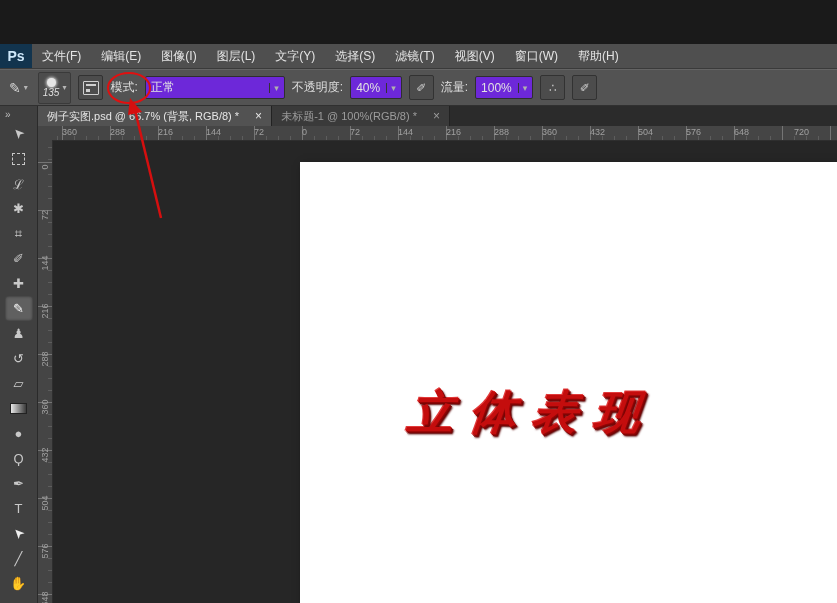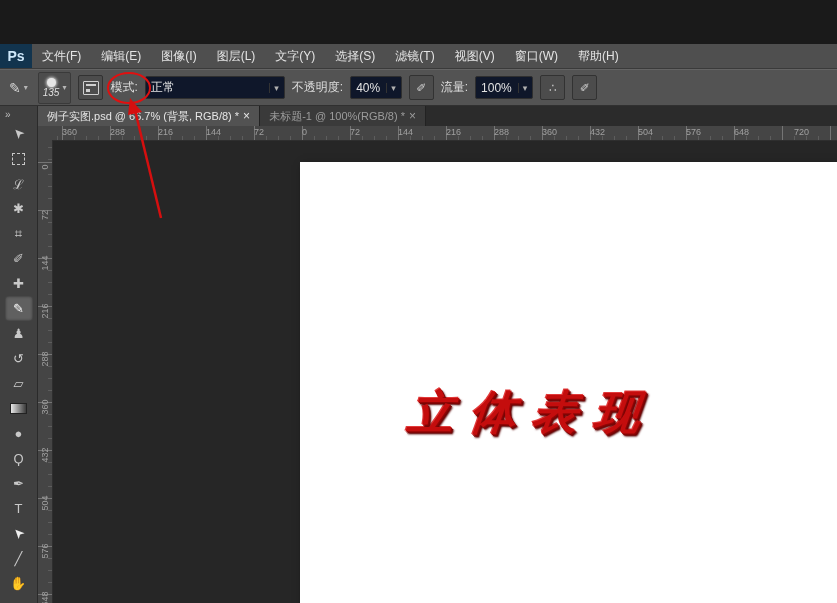--- a/index.html
+++ b/index.html
@@ -11,39 +11,39 @@
            display:flex;align-items:center;z-index:6;border-bottom:1px solid #3a3a3a;}
   .ps-logo{width:32px;height:24px;background:#12344e;color:#cfe8fa;font-weight:bold;
            font-size:14px;display:flex;align-items:center;justify-content:center;}
   .menu-item{color:#e4e4e4;font-size:12px;padding:0 10px;height:24px;line-height:24px;cursor:default;}
 
   
   .optionsbar{position:absolute;left:0;top:25px;right:0;height:37px;background:#535353;
               border-top:1px solid #646464;border-bottom:1px solid #303030;display:flex;
               align-items:center;gap:7px;padding-left:6px;box-sizing:border-box;z-index:6;}
   .opt-label{color:#dedede;font-size:12px;}
-  .dd{height:21px;background:#0f172a;border:1px solid #2f2f2f;border-radius:2px;display:flex;
+  .dd{height:21px;background:#6d28d9;border:1px solid #2f2f2f;border-radius:2px;display:flex;
       align-items:center;color:#e2e2e2;font-size:12px;padding:0 5px;gap:6px;}
   .dd .arrow{color:#b0b0b0;font-size:9px;border-left:1px solid #333;padding-left:4px;}
   .opt-btn{width:23px;height:23px;background:#4c4c4c;border:1px solid #323232;border-radius:2px;
            color:#cfcfcf;display:flex;align-items:center;justify-content:center;font-size:12px;}
   .preset{display:flex;align-items:center;gap:3px;padding:1px 4px;height:28px;color:#e0e0e0;
           border:1px solid #3a3a3a;border-radius:2px;background:#4c4c4c;}
   .preset-col{display:flex;flex-direction:column;align-items:center;font-size:10px;line-height:11px;font-style:italic;}
   .brush-dot{width:9px;height:9px;border-radius:50%;background:#e6e6e6;box-shadow:0 0 3px 1px #cfcfcf;}
   .tool-preset{display:flex;align-items:center;gap:3px;color:#d8d8d8;font-size:14px;padding:0 3px;}
   .mini-arrow{font-size:8px;color:#b5b5b5;}
   .panel-glyph{width:14px;height:12px;border:1px solid #cfcfcf;border-radius:1px;position:relative;}
   .panel-glyph::before{content:"";position:absolute;left:2px;top:2px;right:2px;height:2px;background:#cfcfcf;}
   .panel-glyph::after{content:"";position:absolute;left:2px;bottom:2px;width:4px;height:3px;background:#cfcfcf;}
 
   
   .tabbar{position:absolute;left:38px;top:62px;right:0;height:20px;background:#2b2b2b;
           display:flex;z-index:5;}
-  .tab{display:flex;align-items:center;gap:4px;padding:0 9px;font-size:11px;
+  .tab{display:flex;align-items:center;gap:16px;padding:0 9px;font-size:11px;
        border-right:1px solid #222;white-space:nowrap;}
   .tab.active{background:#525252;color:#e6e6e6;}
   .tab.inactive{background:#3a3a3a;color:#9c9c9c;}
   .tab .close{font-size:12px;}
 
   
   .toolbar{position:absolute;left:0;top:62px;bottom:0;width:38px;background:#404040;
            border-right:1px solid #2a2a2a;display:flex;flex-direction:column;align-items:center;
            padding-top:2px;box-sizing:border-box;z-index:5;}
   .collapse{color:#bdbdbd;font-size:10px;height:13px;line-height:13px;align-self:flex-start;padding-left:5px;}

